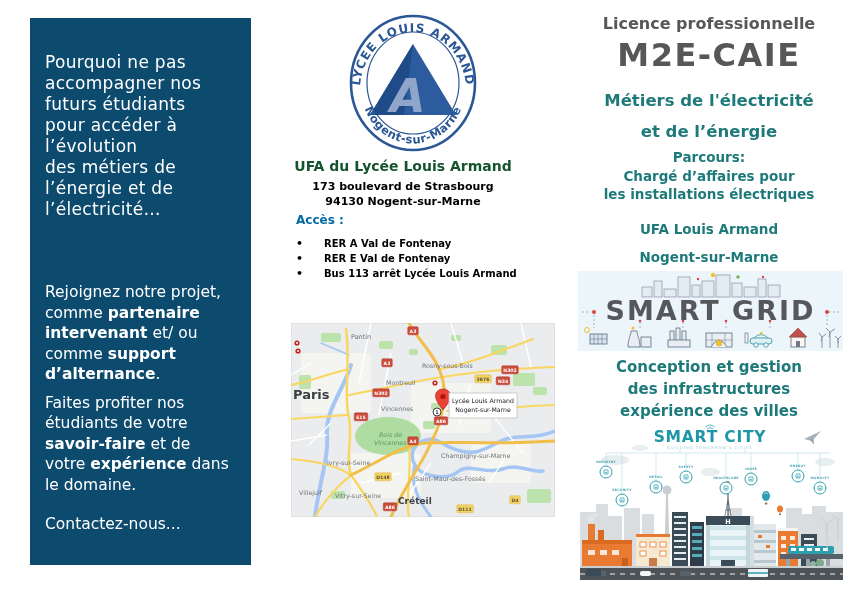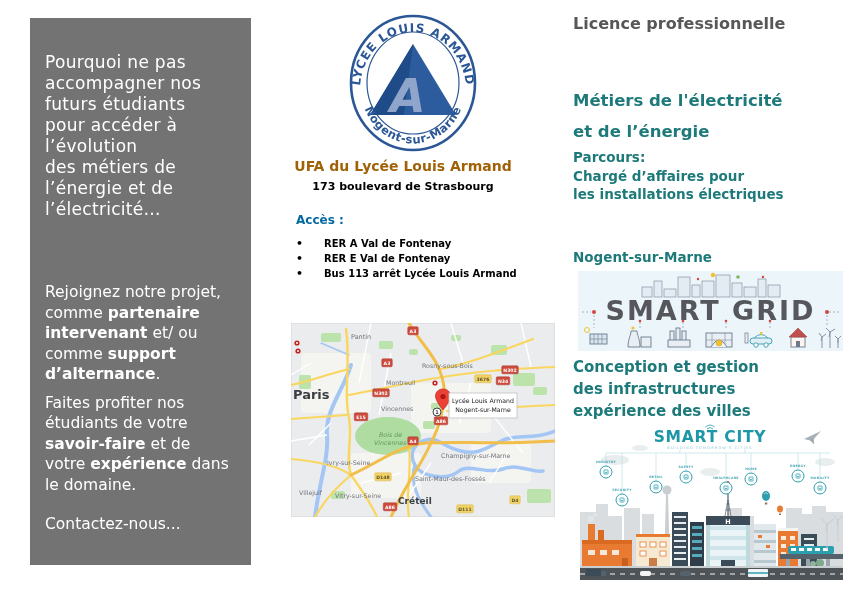--- a/index.html
+++ b/index.html
@@ -1,43 +1,43 @@
 <!DOCTYPE html>
 <html><head>
 <meta charset="utf-8">
 <style>
   html,body{margin:0;padding:0;background:#fff;}
   .page{position:relative;width:849px;height:600px;background:#ffffff;
         font-family:"DejaVu Sans","Liberation Sans",sans-serif;overflow:hidden;}
 
   
   .left-panel{position:absolute;left:30px;top:18px;width:221px;height:547px;
-              background:#737373;color:#ffffff;box-sizing:border-box;
+              background:#0c4a6e;color:#ffffff;box-sizing:border-box;
               padding:34px 4px 0 15px;overflow:hidden;}
   .left-panel p{margin:0;white-space:pre-line;}
   .intro{font-size:17px;line-height:21px;letter-spacing:0.3px;margin-bottom:62px !important;}
   .join{font-size:15.5px;line-height:20.5px;margin-bottom:8px !important;}
   .profit{font-size:15.5px;line-height:20.5px;margin-bottom:20px !important;}
   .contact{font-size:15.5px;}
 
   
   .logo-svg{position:absolute;left:348px;top:12px;}
   .mid-txt{position:absolute;left:288px;width:230px;text-align:center;font-weight:bold;}
-  .ufa-title{top:158px;color:#a16207;font-size:14px;}
+  .ufa-title{top:158px;color:#14532d;font-size:14px;}
   .addr1{top:180px;color:#000;font-size:11px;}
   .addr2{top:195px;color:#000;font-size:11px;}
   .access-label{position:absolute;left:296px;top:213px;font-weight:bold;font-size:12px;color:#0369a1;}
   .access-list{position:absolute;left:288px;top:232px;margin:4px;padding:0 0 0 4px;list-style:none;}
   .access-list li{position:relative;padding-left:28px;font-size:10px;font-weight:bold;
                   color:#000;line-height:15px;}
   .access-list li::before{content:"\2022";position:absolute;left:0;top:0;font-size:11px;}
   .map-svg{position:absolute;left:291px;top:323px;}
 
   
-  .r-txt{position:absolute;left:573px;width:272px;text-align:left;
+  .r-txt{position:absolute;left:573px;width:272px;text-align:center;
          color:#1E7A7A;font-weight:bold;white-space:pre-line;}
   .licence{top:14px;color:#575756;font-size:16px;}
   .m2e{top:36px;color:#575756;font-size:32px;letter-spacing:1.5px;}
   .metiers{top:85px;font-size:16.5px;line-height:31px;}
   .parcours{top:148px;font-size:13.5px;line-height:18.5px;}
   .r-ufa{top:221px;font-size:13.5px;}
   .r-city{top:249px;font-size:13.5px;}
   .conception{top:356px;font-size:15px;line-height:22px;}
   .grid-svg{position:absolute;left:578px;top:271px;}
   .city-svg{position:absolute;left:580px;top:420px;}
@@ -82,20 +82,21 @@
     <text font-size="12" font-weight="bold" fill="#2B5796" letter-spacing="1">
       <textPath href="#lg-top" startOffset="50%" text-anchor="middle">LYCEE LOUIS ARMAND</textPath>
     </text>
     <text font-size="11.5" font-weight="bold" fill="#2B5796" letter-spacing="0.5">
       <textPath href="#lg-bot" startOffset="50%" text-anchor="middle">Nogent-sur-Marne</textPath>
     </text>
   </svg>
 
   <div class="mid-txt ufa-title" style="position:absolute;">UFA du Lycée Louis Armand</div>
   <div class="mid-txt addr1" style="position:absolute;">173 boulevard de Strasbourg</div>
+  <div class="mid-txt addr2" style="position:absolute;">94130 Nogent-sur-Marne</div>
   <div class="access-label">Accès :</div>
   <ul class="access-list">
       <li>RER A Val de Fontenay</li>
       <li>RER E Val de Fontenay</li>
       <li>Bus 113 arrêt Lycée Louis Armand</li>
     </ul>
 
   <svg class="map-svg" width="264" height="194" viewBox="0 0 264 194">
     <rect x="0" y="0" width="264" height="194" fill="#EBECEE" stroke="#D5D5D5" stroke-width="1"></rect>
     <g fill="#F4F4F1">
@@ -236,25 +237,27 @@
       <circle cx="152" cy="73.5" r="2.6" fill="#B31412"></circle>
       <circle cx="146" cy="89" r="4" fill="#ffffff" stroke="#3C4043" stroke-width="1"></circle>
       <text x="146" y="91" font-size="5" font-weight="bold" text-anchor="middle" fill="#3C4043">1</text>
       <rect x="158" y="70" width="68" height="25" fill="#ffffff" stroke="#C0C0C0" stroke-width="0.8"></rect>
       <text x="192" y="80" font-size="6.2" text-anchor="middle" fill="#202124">Lycée Louis Armand</text>
       <text x="192" y="89" font-size="6.2" text-anchor="middle" fill="#202124">Nogent-sur-Marne</text>
     </g>
   </svg>
 
   <div class="r-txt licence">Licence professionnelle</div>
+  <div class="r-txt m2e">M2E-CAIE</div>
   <div class="r-txt metiers">Métiers de l'électricité
 et de l’énergie</div>
   <div class="r-txt parcours">Parcours:
 Chargé d’affaires pour
 les installations électriques</div>
+  <div class="r-txt r-ufa">UFA Louis Armand</div>
   <div class="r-txt r-city">Nogent-sur-Marne</div>
   <div class="r-txt conception">Conception et gestion
 des infrastructures
 expérience des villes</div>
 
   <svg class="grid-svg" width="265" height="80" viewBox="0 0 265 80">
     <rect width="265" height="80" fill="#EBF5FA"></rect>
     <g fill="#E3EBF3" stroke="#8A93A3" stroke-width="0.7">
       <rect x="64" y="16" width="10" height="10"></rect>
         <rect x="76" y="10" width="8" height="16"></rect>

